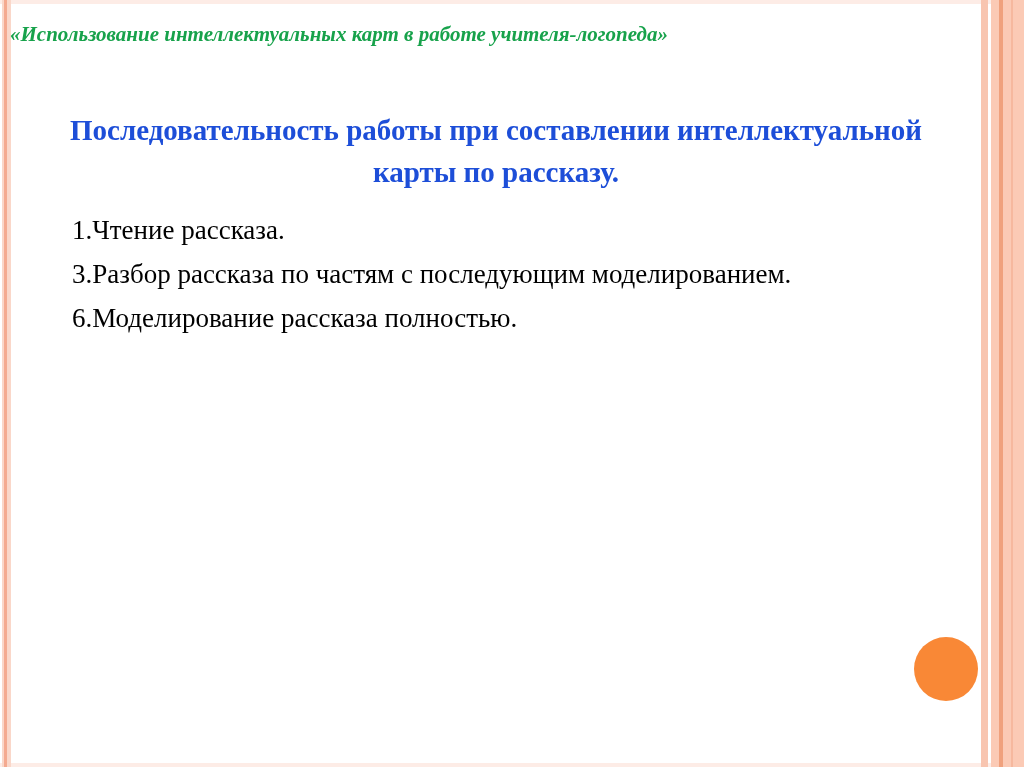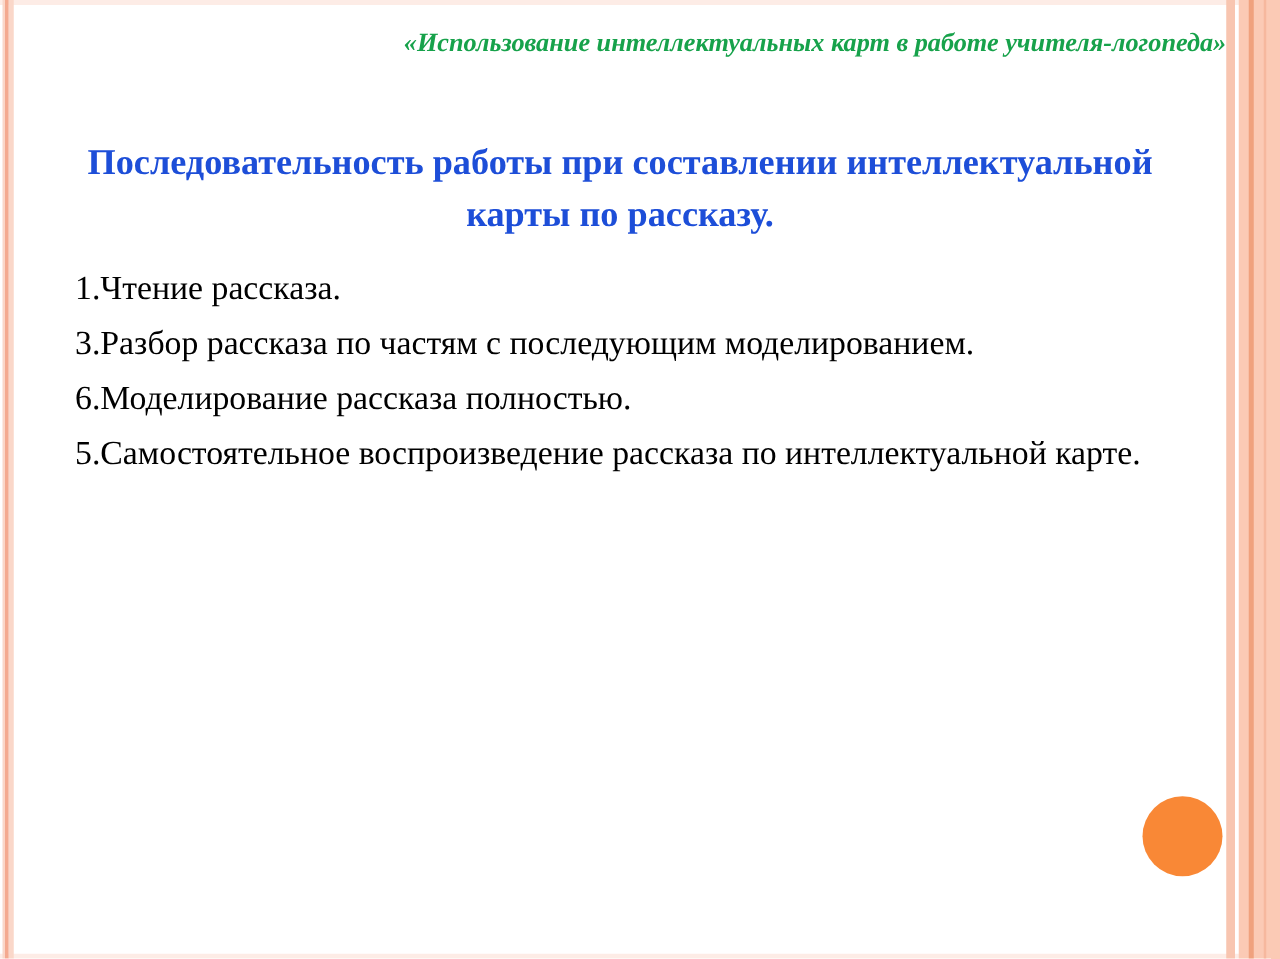--- a/index.html
+++ b/index.html
@@ -39,41 +39,41 @@
     left: 914px; top: 637px;
     width: 64px; height: 64px;
     border-radius: 50%;
     background: var(--accent-orange, #f98836);
   }
 
   
   .header-title {
     position: absolute;
     top: 20px; left: 10px; right: 43px;
-    text-align: right;
+    text-align: left;
     font-size: 21px;
     line-height: 28px;
     font-weight: bold;
     font-style: italic;
     color: var(--accent-green, #17a24b);
   }
 
   .body-title {
     position: absolute;
     top: 109px; left: 20px; right: 52px;
     text-align: center;
     font-size: 29px;
     line-height: 42px;
     font-weight: bold;
     color: #1d4ed8;
   }
 
   .step-list {
     position: absolute;
-    top: 214px; left: 60px;
+    top: 214px; left: 72px;
     width: 872px;
     font-size: 27px;
     line-height: 33px;
   }
   .step-item {
     margin: 0 0 11px 0;
   }
 </style>
 </head>
 <body>
@@ -96,16 +96,15 @@
 
   <div class="body-title">
     <div>Последовательность работы при составлении интеллектуальной</div>
     <div>карты по рассказу.</div>
   </div>
 
   <div class="step-list">
     <div class="step-item">1.Чтение рассказа.</div>
     <div class="step-item">3.Разбор рассказа по частям с последующим моделированием.</div>
     <div class="step-item">6.Моделирование рассказа полностью.</div>
-    <div class="step-item">5.Самостоятельное воспроизведение рассказа по интеллектуальной карте.</div>
   </div>
 
 </div>
 
 </body></html>

